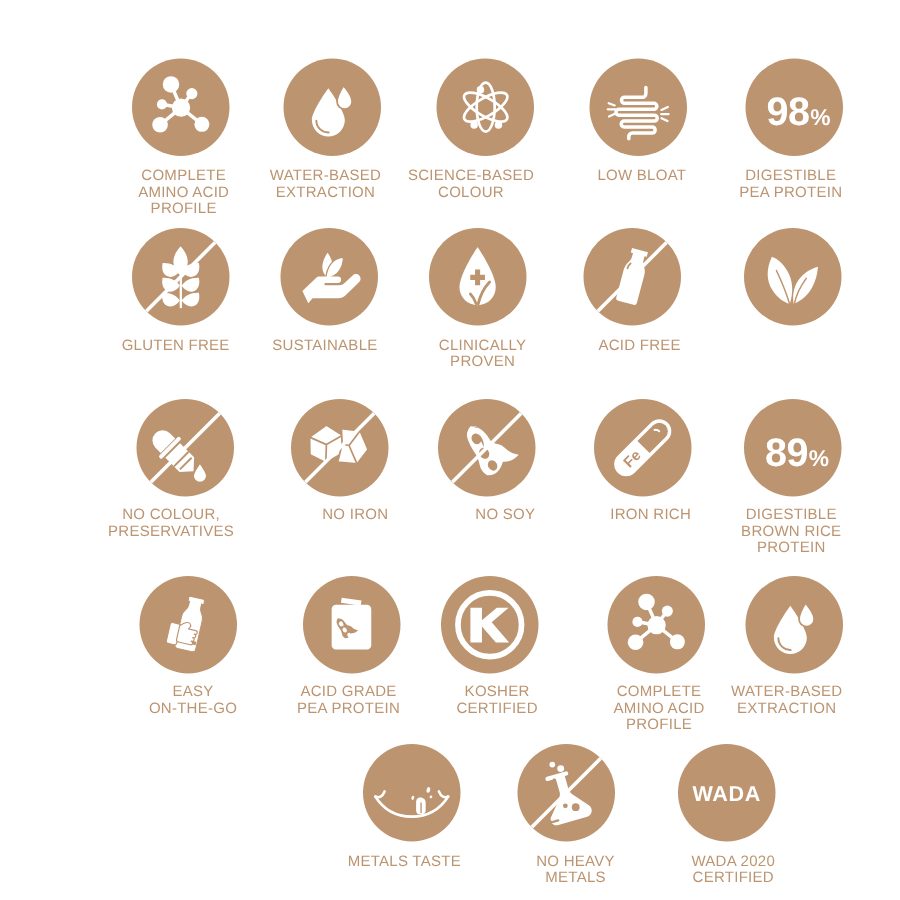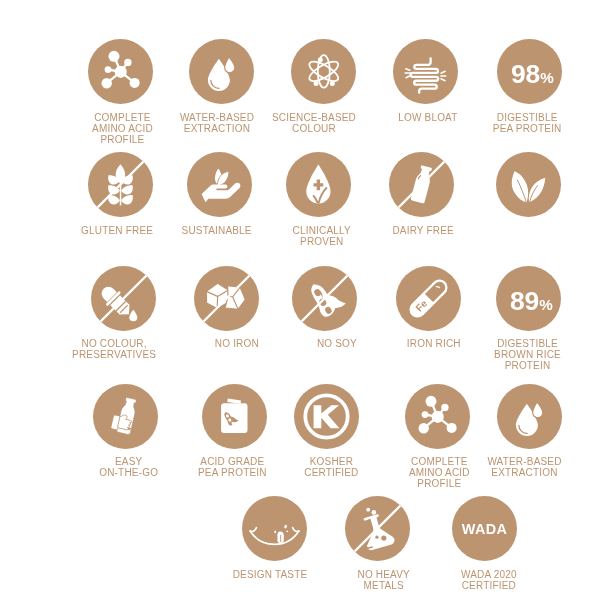--- a/index.html
+++ b/index.html
@@ -161,21 +161,21 @@
       <div class="cell" style="left:383.9px">
         <div class="disc">
           <svg viewBox="0 0 65 65" xmlns="http://www.w3.org/2000/svg">
 <g transform="rotate(15 32.5 34.0)">
   <path d="M27.0 14.0 h11.0 v3.2 h-1.5 v2.6 c0 1.4 0.4 2.7 1.2 3.8 1.2 1.7 1.9 3.7 1.9 5.8 v19.2 a1.8 1.8 0 0 1 -1.8 1.8 H27.2 a1.8 1.8 0 0 1 -1.8 -1.8 V29.4 c0 -2.1 0.7 -4.1 1.9 -5.8 0.8 -1.1 1.2 -2.4 1.2 -3.8 v-2.6 h-1.5 Z" fill="#fff"></path>
   <path d="M28.8 24.3 c-0.9 1.0 -1.3 2.2 -1.2 3.6" fill="none" stroke="#bc9470" stroke-width="1.2" stroke-linecap="round"></path>
 </g>
             <line x1="9.5" y1="55.5" x2="55.5" y2="9.5" stroke="#fff" stroke-width="2.4"></line>
           </svg>
         </div>
-        <div class="lbl">DAIRY FREE</div>
+        <div class="lbl">ACID FREE</div>
       </div>
       <div class="cell" style="left:491.1px">
         <div class="disc">
           <svg viewBox="0 0 65 65" xmlns="http://www.w3.org/2000/svg">
 <g fill="#fff">
   <path d="M18.6 19.2 C14.6 27.8 15.0 35.2 18.9 41.3 C22.2 46.5 26.3 49.4 30.6 50.6 C33.3 41.7 32.4 34.4 28.6 28.2 C25.8 23.6 22.6 20.7 18.6 19.2 Z"></path>
   <path d="M49.3 25.8 C43.3 27.6 38.9 30.7 36.0 35.2 C33.1 39.6 32.2 44.7 33.1 50.6 C38.9 48.0 42.9 44.3 45.4 39.6 C47.7 35.2 49.0 30.7 49.3 25.8 Z"></path>
 </g>
 <g fill="none" stroke="#bc9470" stroke-width="1.0" stroke-linecap="round">
   <path d="M21.6 28.3 C25.2 35.8 28.4 44.0 30.4 50.6"></path>
@@ -396,21 +396,21 @@
 </g>
 <path d="M38.2 35.6 c2.2 0 3.6 1.5 3.6 3.7 v5.0 c0 1.5 -1.1 2.6 -2.6 2.6 h-1.5 c-1.5 0 -2.3 -1.0 -2.3 -2.6 v-5.0 c0 -2.2 0.6 -3.7 2.8 -3.7 Z" fill="#fff"></path>
 <path d="M38.7 39.3 v6.4" stroke="#bc9470" stroke-width="0.9" stroke-linecap="round" fill="none"></path>
 <g fill="#fff">
   <ellipse cx="43.6" cy="30.6" rx="1.2" ry="1.9" transform="rotate(16 43.6 30.6)"></ellipse>
   <ellipse cx="33.2" cy="35.9" rx="0.9" ry="1.4" transform="rotate(16 33.2 35.9)"></ellipse>
   <circle cx="45.3" cy="35.3" r="0.9"></circle>
 </g>
           </svg>
         </div>
-        <div class="lbl">DESIGN TASTE</div>
+        <div class="lbl">METALS TASTE</div>
       </div>
       <div class="cell" style="left:339.9px">
         <div class="disc">
           <svg viewBox="0 0 65 65" xmlns="http://www.w3.org/2000/svg">
 <g transform="rotate(-16 33.5 36.0)">
   <path d="M24.0 18.6 h13.0 a1.4 1.4 0 0 1 0 2.8 h-1.4 v9.2 c0 1.3 0.5 2.6 1.3 3.6 l8.8 10.3 c2.4 2.8 0.4 7.1 -3.2 7.1 H22.5 c-3.6 0 -5.6 -4.3 -3.2 -7.1 l8.8 -10.3 c0.8 -1.0 1.3 -2.3 1.3 -3.6 v-9.2 h-5.4 a1.4 1.4 0 0 1 0 -2.8 Z" fill="#fff"></path>
   <path d="M28.0 21.6 v9.4 c0 1.8 -0.6 3.5 -1.8 4.9 l-8.0 9.4 c-1.1 1.3 -0.2 3.3 1.5 3.3 h3.6" fill="none" stroke="#bc9470" stroke-width="1.5" stroke-linecap="round"></path>
 </g>
 <g fill="#bc9470">
   <circle cx="38.8" cy="42.1" r="2.6"></circle>

